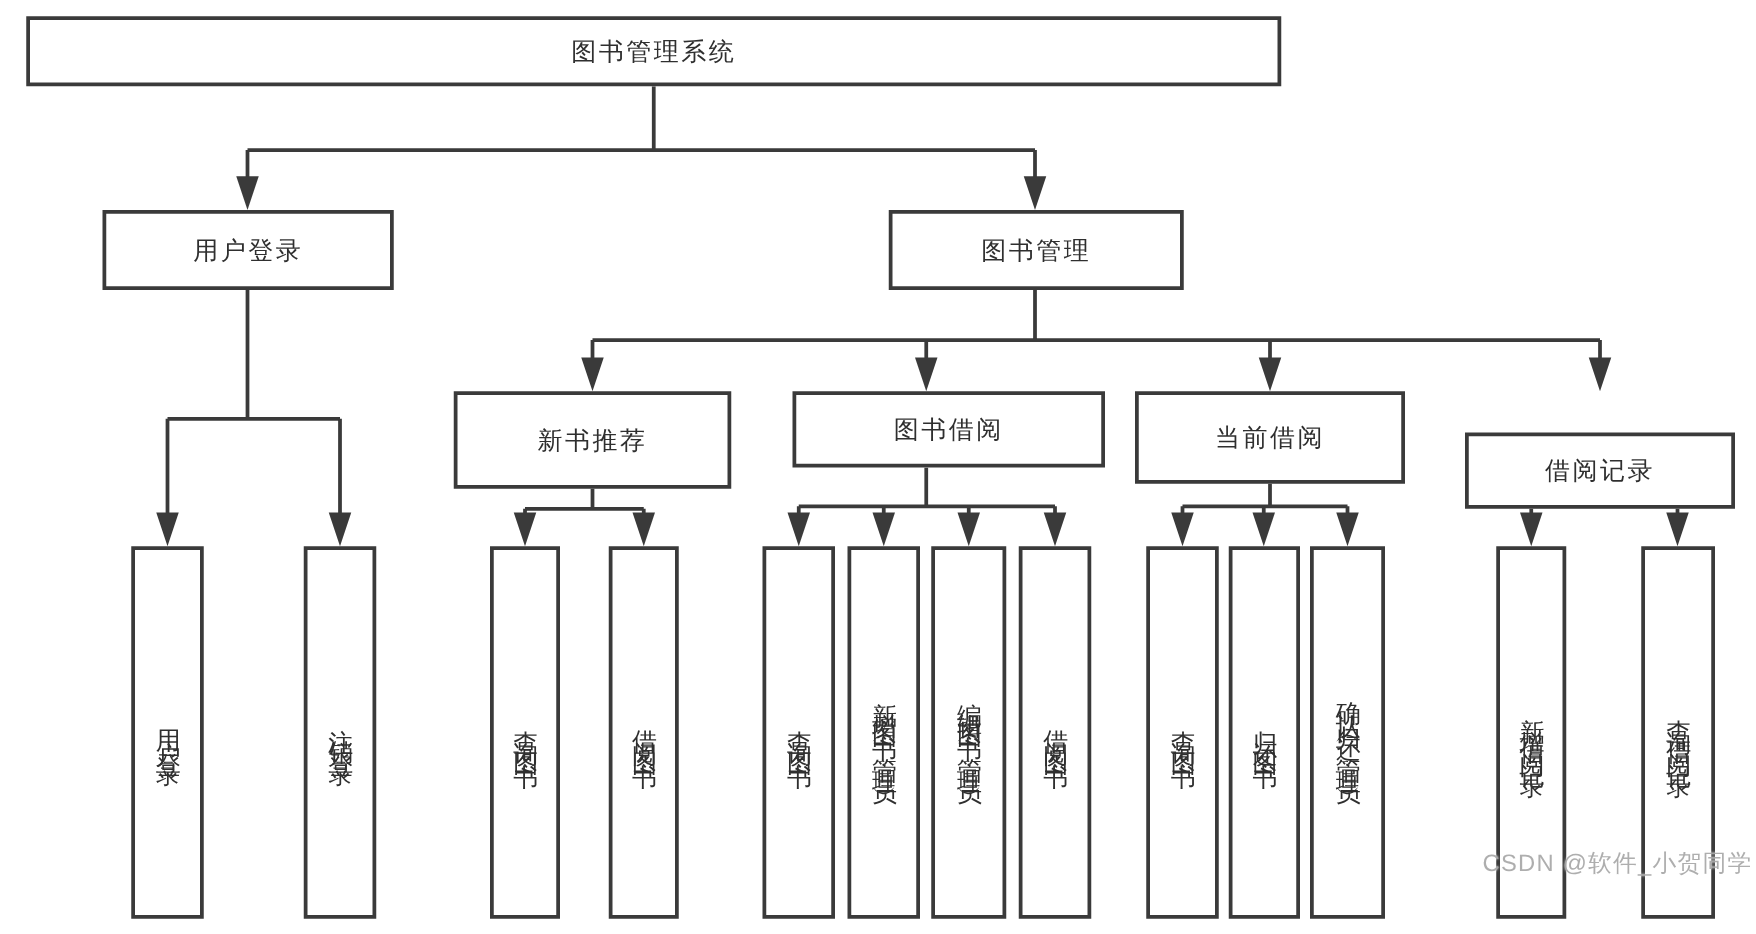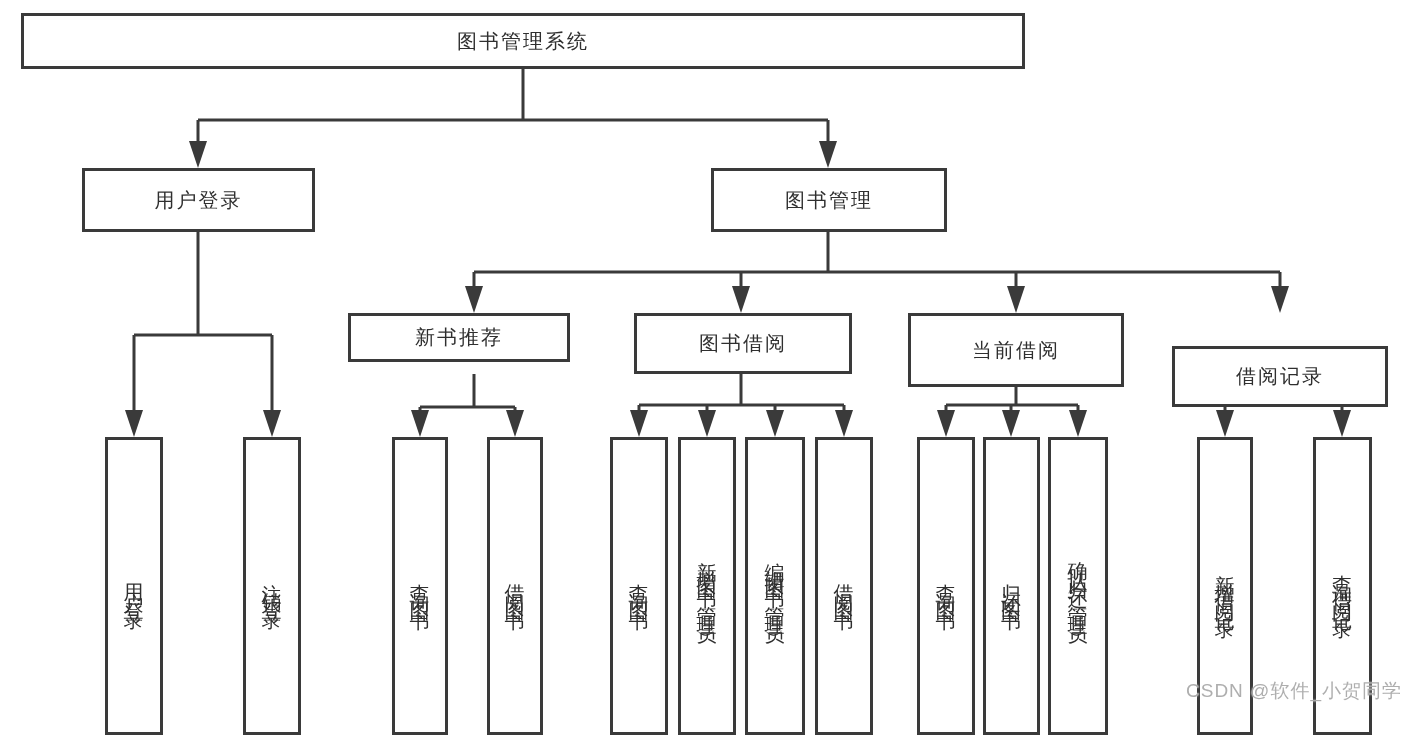--- a/index.html
+++ b/index.html
@@ -96,24 +96,24 @@
     <span>图书管理系统</span>
   </div>
 
   <div class="node hnode" style="left:82px;top:168px;width:233px;height:64px;">
     <span>用户登录</span>
   </div>
   <div class="node hnode" style="left:711px;top:168px;width:236px;height:64px;font-family:Liberation Mono, monospace;">
     <span>图书管理</span>
   </div>
 
-  <div class="node hnode" style="left:348px;top:313px;width:222px;height:49px;">
+  <div class="node hnode" style="left:363px;top:313px;width:222px;height:78px;">
     <span>新书推荐</span>
   </div>
-  <div class="node hnode" style="left:634px;top:313px;width:218px;height:61px;">
+  <div class="node hnode" style="left:634px;top:313px;width:250px;height:61px;">
     <span>图书借阅</span>
   </div>
   <div class="node hnode" style="left:908px;top:313px;width:216px;height:74px;">
     <span>当前借阅</span>
   </div>
   <div class="node hnode" style="left:1172px;top:313px;width:216px;height:61px;margin-top:33px;">
     <span>借阅记录</span>
   </div>
 
   <div class="node vnode" style="left:105px;top:437px;width:58px;height:298px;">

